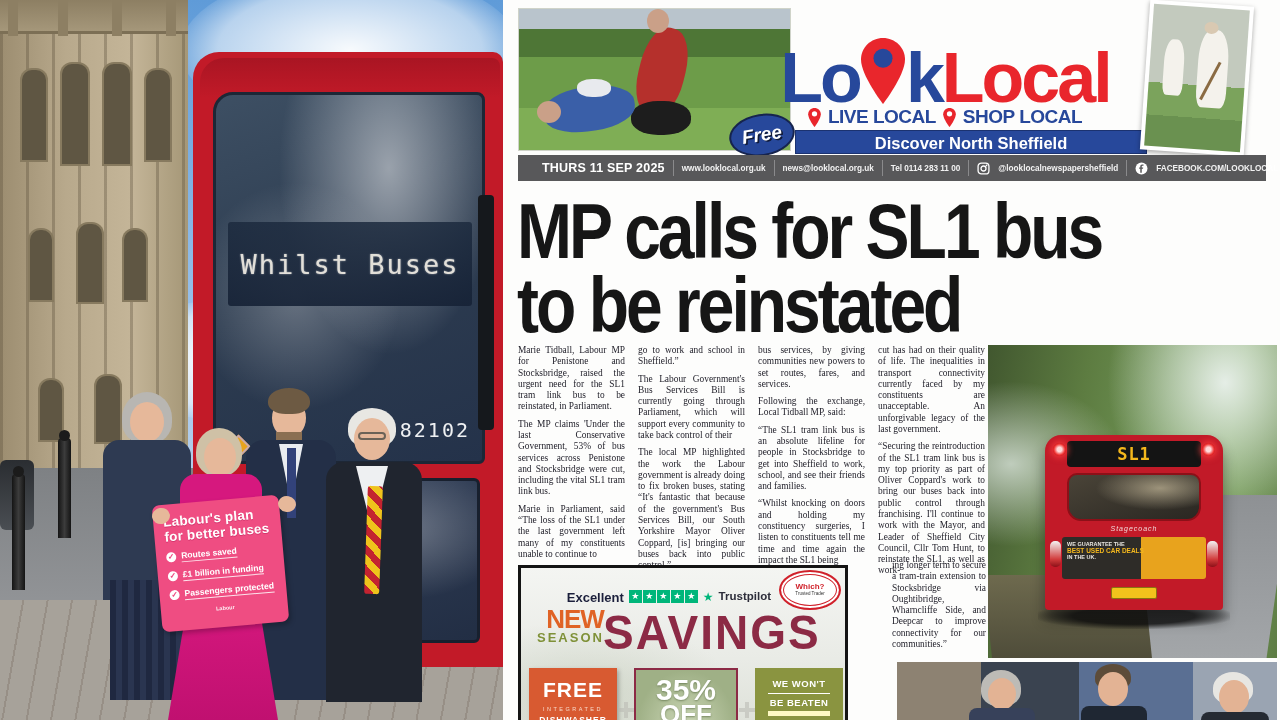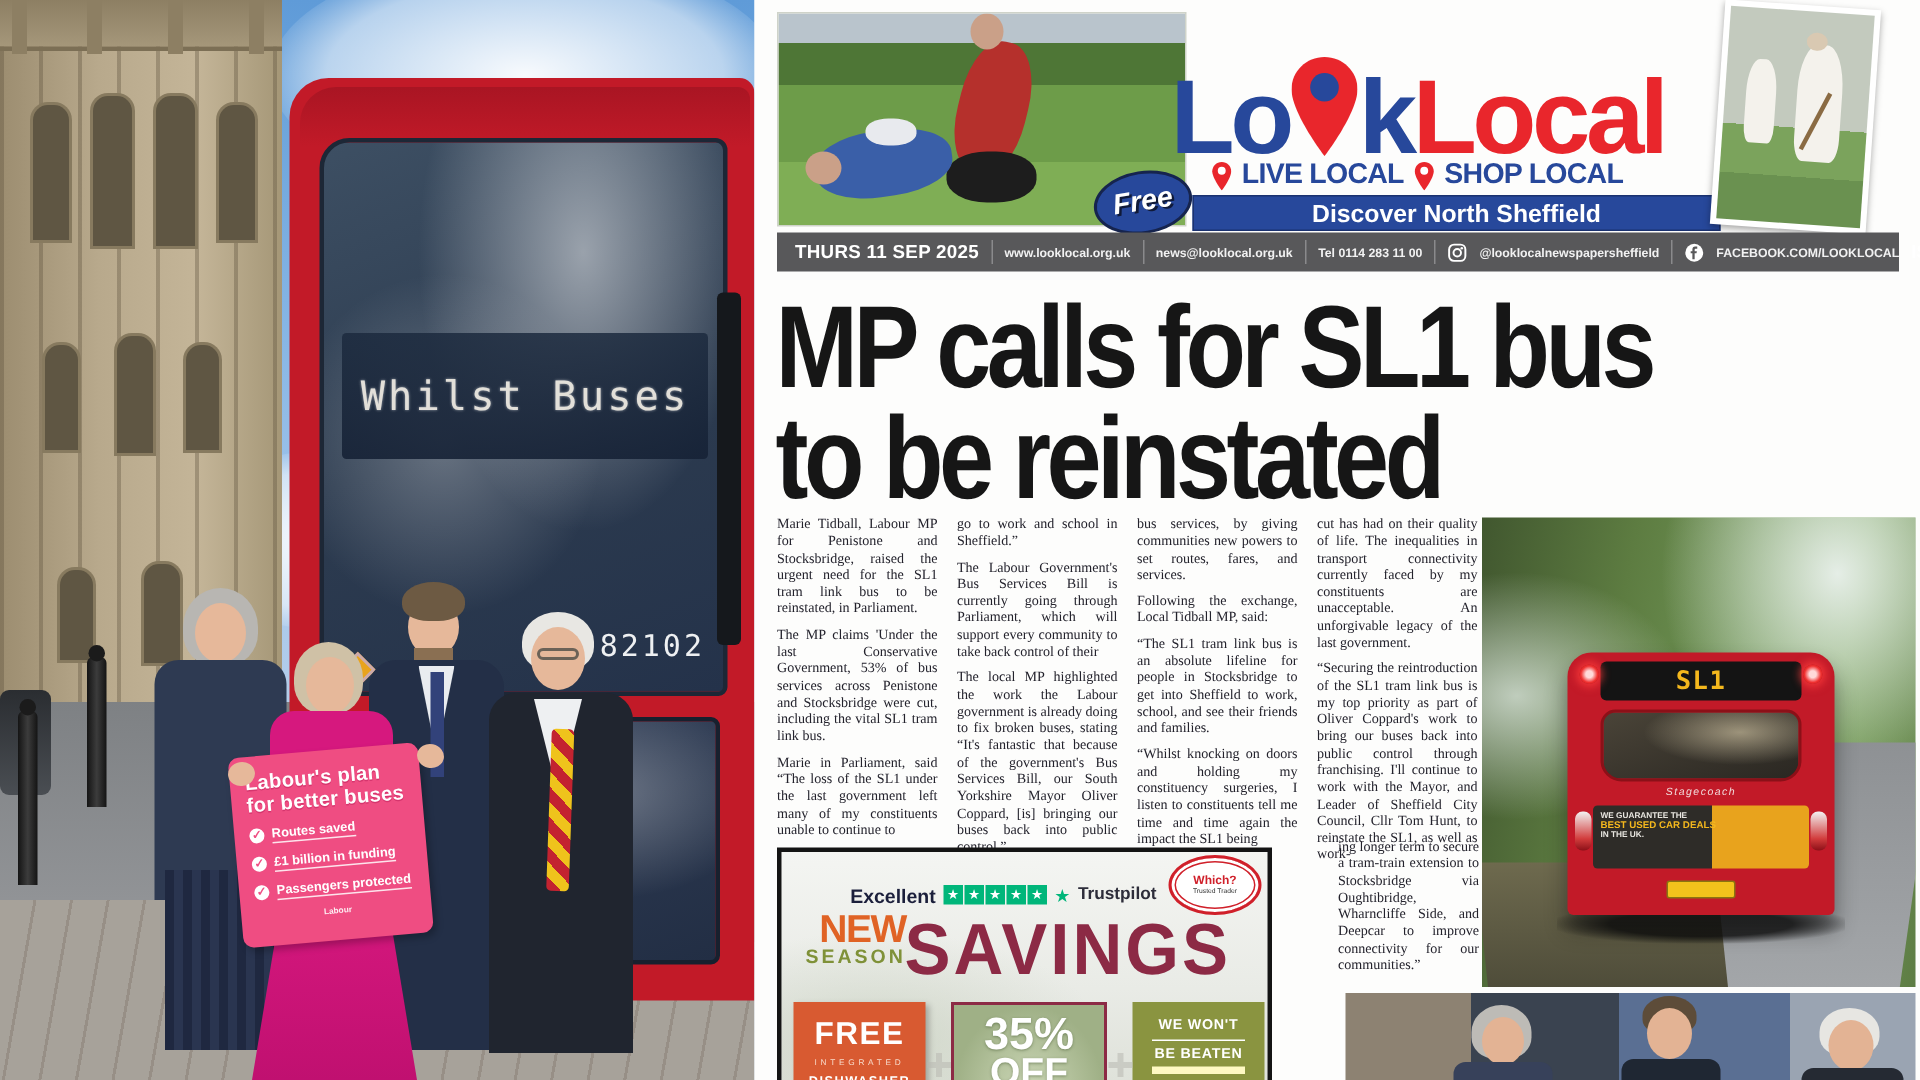--- a/index.html
+++ b/index.html
@@ -94,21 +94,21 @@
   #free-oval span{color:#fff;font-weight:bold;font-size:19px;font-style:italic;
     text-shadow:1.5px 1.5px 0 #101a38;}
   #cricket{left:642px;top:3px;width:104px;height:150px;background:#fff;padding:4px;
     transform:rotate(4deg);box-shadow:0 2px 5px rgba(0,0,0,.35);}
   #cricket-inner{width:100%;height:100%;overflow:hidden;position:relative;
     background:linear-gradient(180deg,#c3cabe 0 55%,#7ba35c 55% 78%,#6a9150 78% 100%);}
   .cricket-fig{position:absolute;background:#f4f2ec;border-radius:40% 40% 20% 20%;}
 
   
   #infobar{left:15px;top:155px;width:748px;height:26px;background:#58585a;color:#fff;
-    display:flex;align-items:center;padding:0 12px;gap:8px;}
+    display:flex;align-items:center;padding:0 24px;gap:8px;}
   .ib-div{width:1px;height:16px;background:#8a8a8c;flex:0 0 auto;}
   .ib-date{font-weight:bold;font-size:12.5px;letter-spacing:.2px;white-space:nowrap;}
   .ib-sm{font-weight:bold;font-size:8.2px;white-space:nowrap;opacity:.92;}
   .ib-issue{font-weight:bold;font-size:12.5px;white-space:nowrap;margin-left:auto;}
   .ib-icon{width:13px;height:13px;flex:0 0 auto;}
 
   
   .hline{position:absolute;left:14px;color:#161616;font-weight:bold;font-size:66px;
     letter-spacing:-3px;line-height:1;transform:scaleY(1.18);transform-origin:left top;white-space:nowrap;}
 

